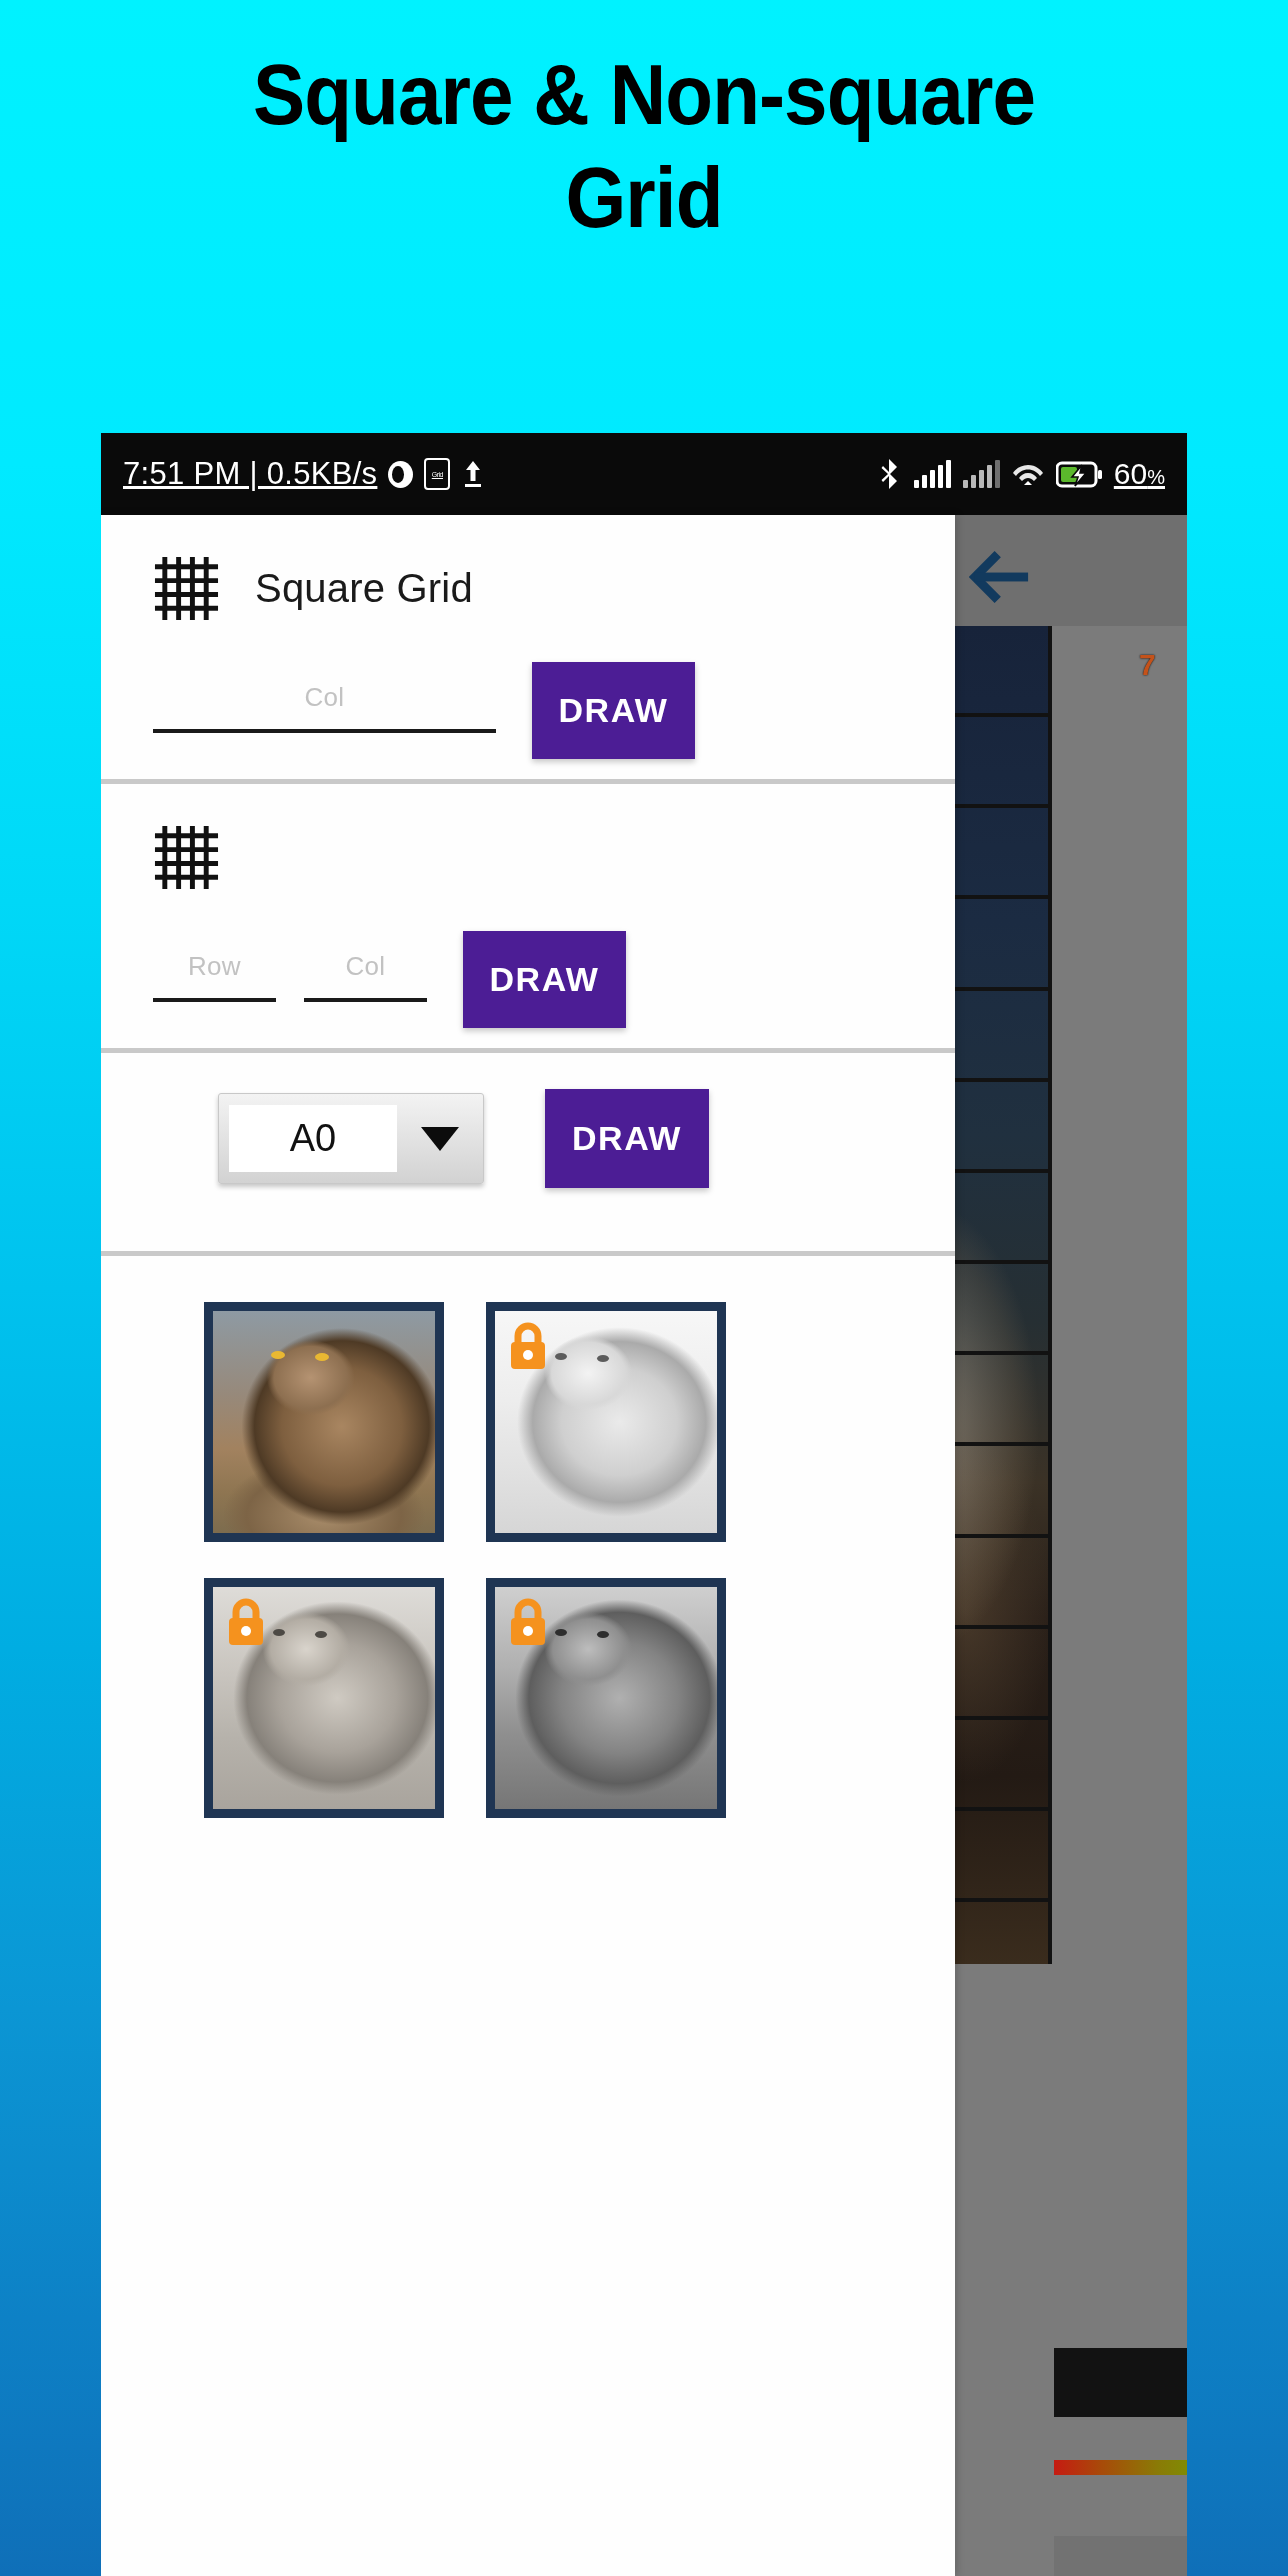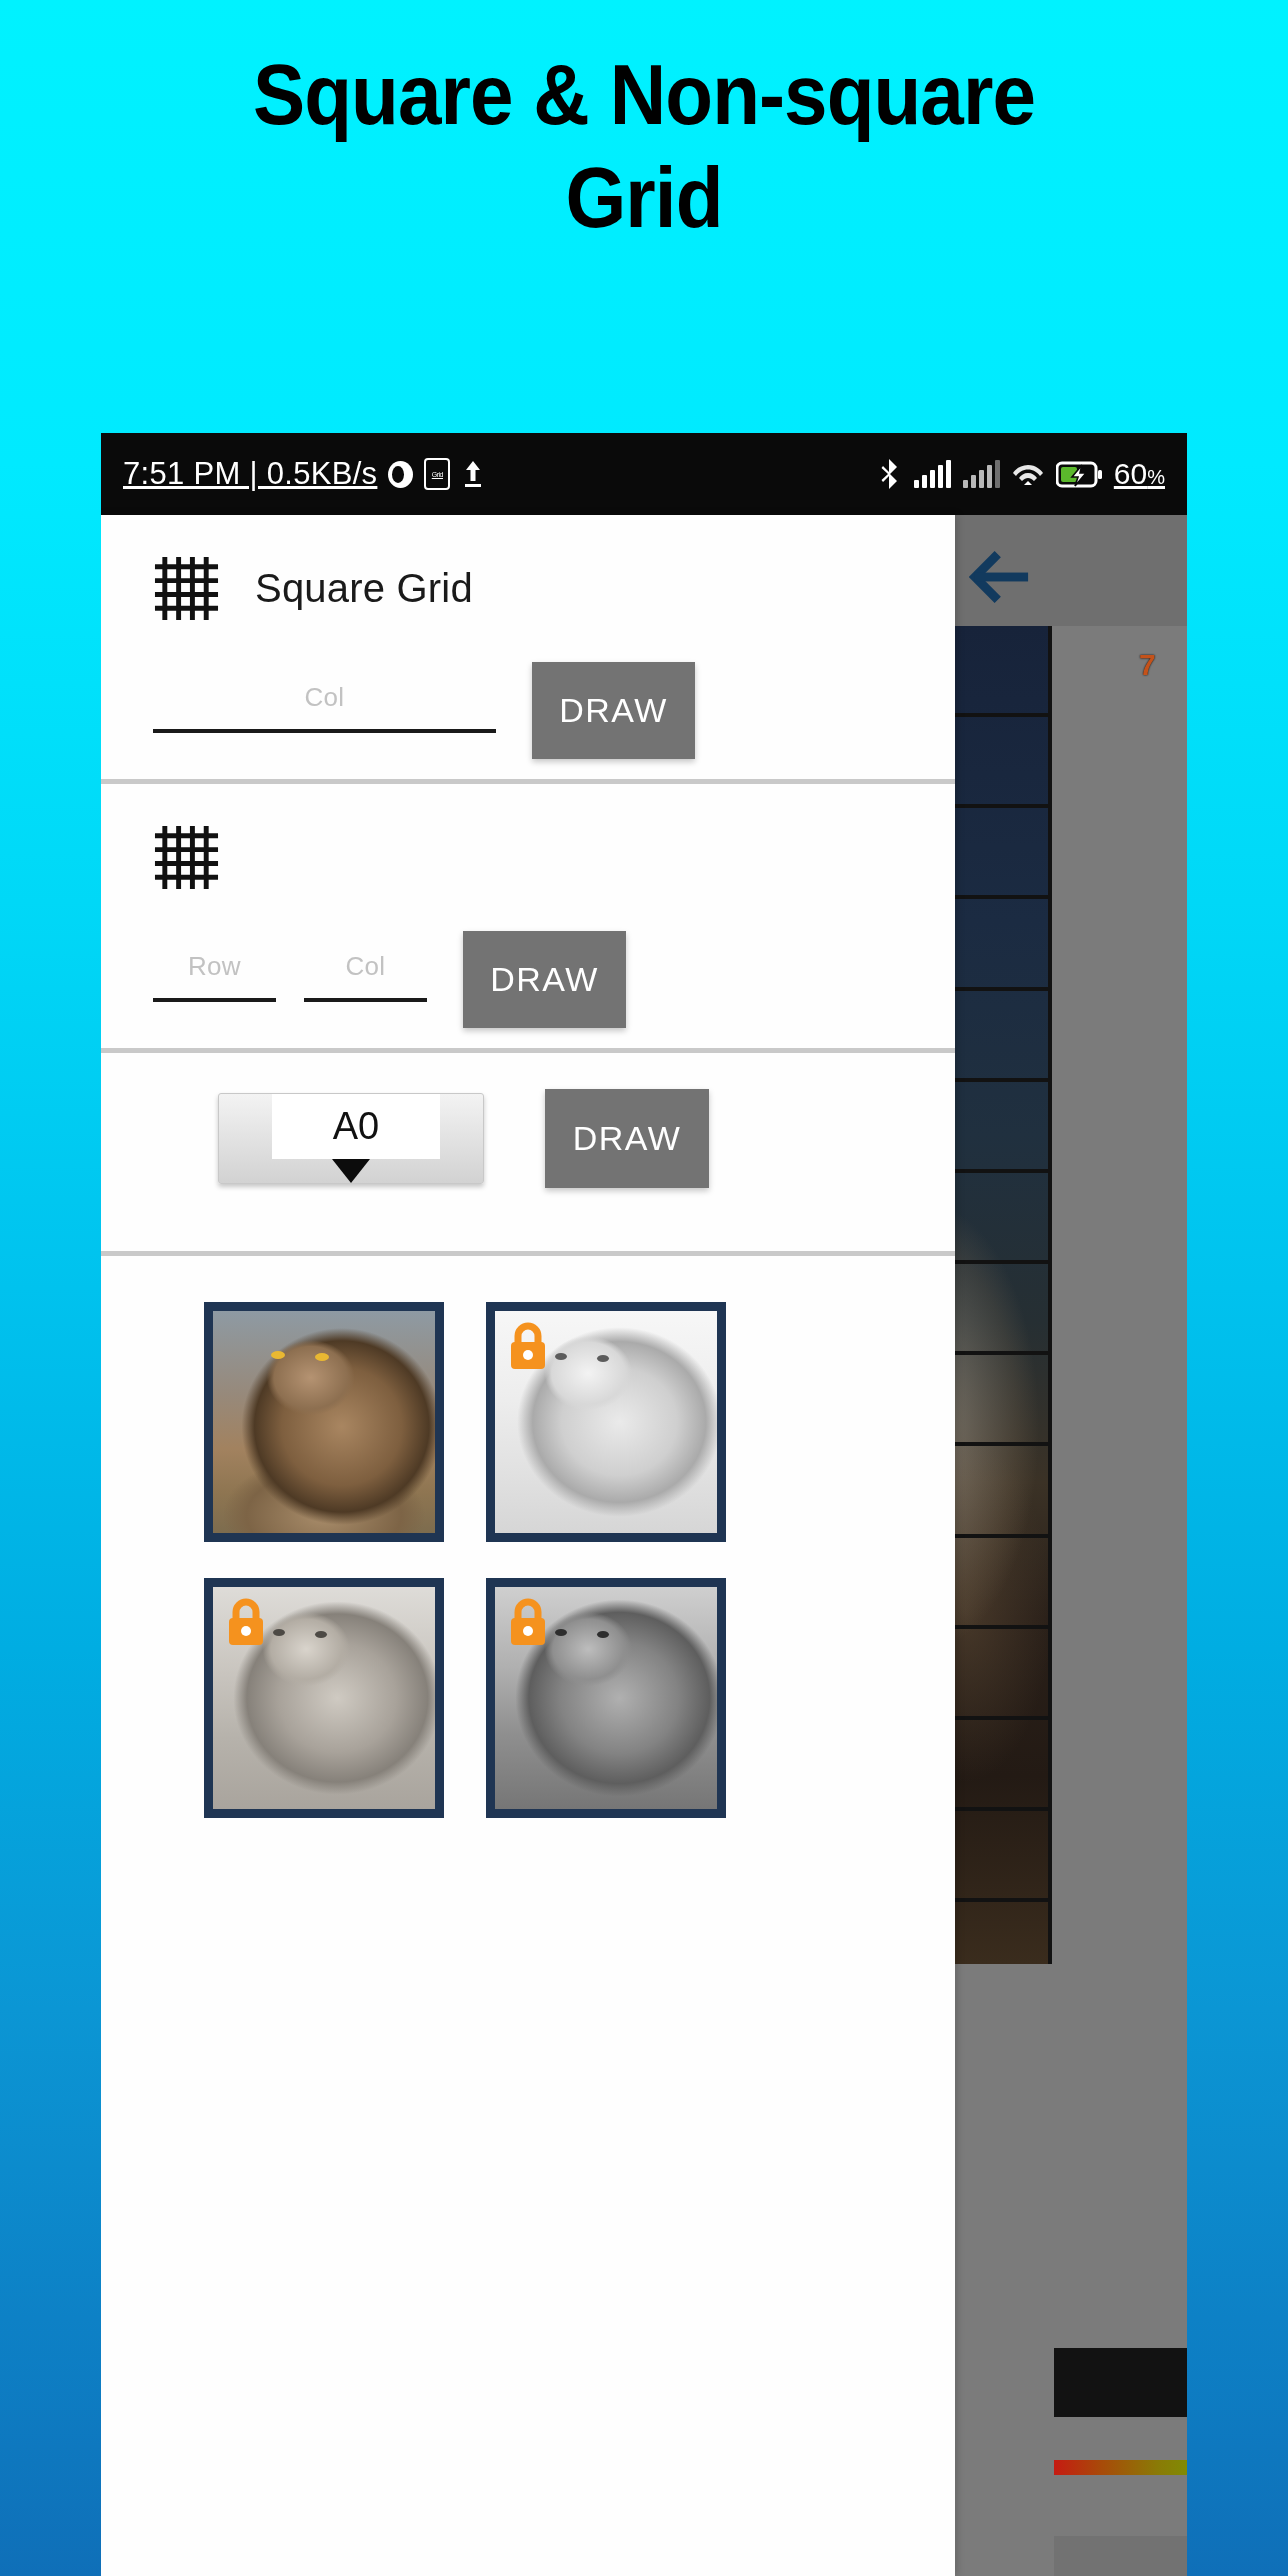--- a/index.html
+++ b/index.html
@@ -208,25 +208,25 @@
   }
 
   .field { position: relative; }
   .field .ph {
     font-size: 26px; color: #c2c2c2; text-align: center;
     padding-bottom: 16px; letter-spacing: 0.3px;
   }
   .field .underline { height: 4px; background: #1a1a1a; }
 
   .btn-draw {
-    background: #737373;
+    background: #4c1d95;
     color: #fff;
     font-size: 34px;
     letter-spacing: 1.5px;
-    font-weight: 400;
+    font-weight: 700;
     text-align: center;
     box-shadow: 0 3px 6px rgba(0,0,0,.22);
     display: flex; align-items: center; justify-content: center;
     border: none;
     font-family: "Liberation Sans", sans-serif;
   }
 
   
   .spinner {
     position: relative;
@@ -484,21 +484,21 @@
         <button class="btn-draw" style="width:163px;height:97px;margin-left:36px;margin-bottom:-26px;">DRAW</button>
       </div>
     </div>
 
     <div class="divider"></div>
 
     <div class="section">
 
 
       <div class="sec-body" style="padding-top:36px;padding-bottom:63px;padding-left:117px;align-items:center;">
-        <div class="spinner" style="width:266px;height:91px;flex-direction:column;">
+        <div class="spinner" style="width:266px;height:91px;">
           <div class="val" style="width:168px;height:67px;margin-left:10px;">A0</div>
           <div class="caretwrap">
               <span class="caret"></span>
             </div>
         </div>
         <button class="btn-draw" style="width:164px;height:99px;margin-left:61px;">DRAW</button>
       </div>
     </div>
 
     <div class="divider"></div>

